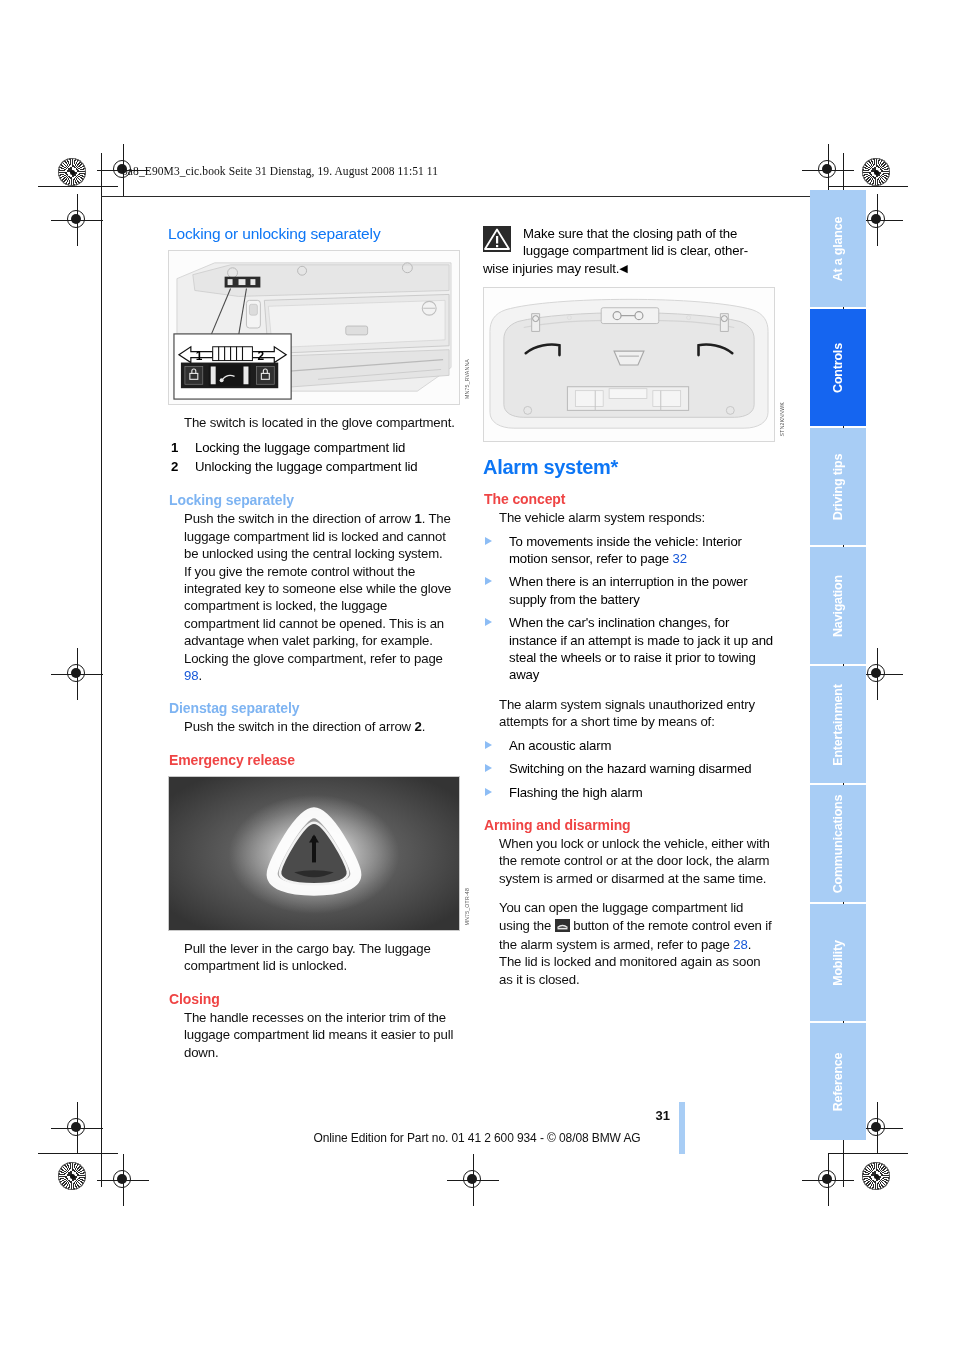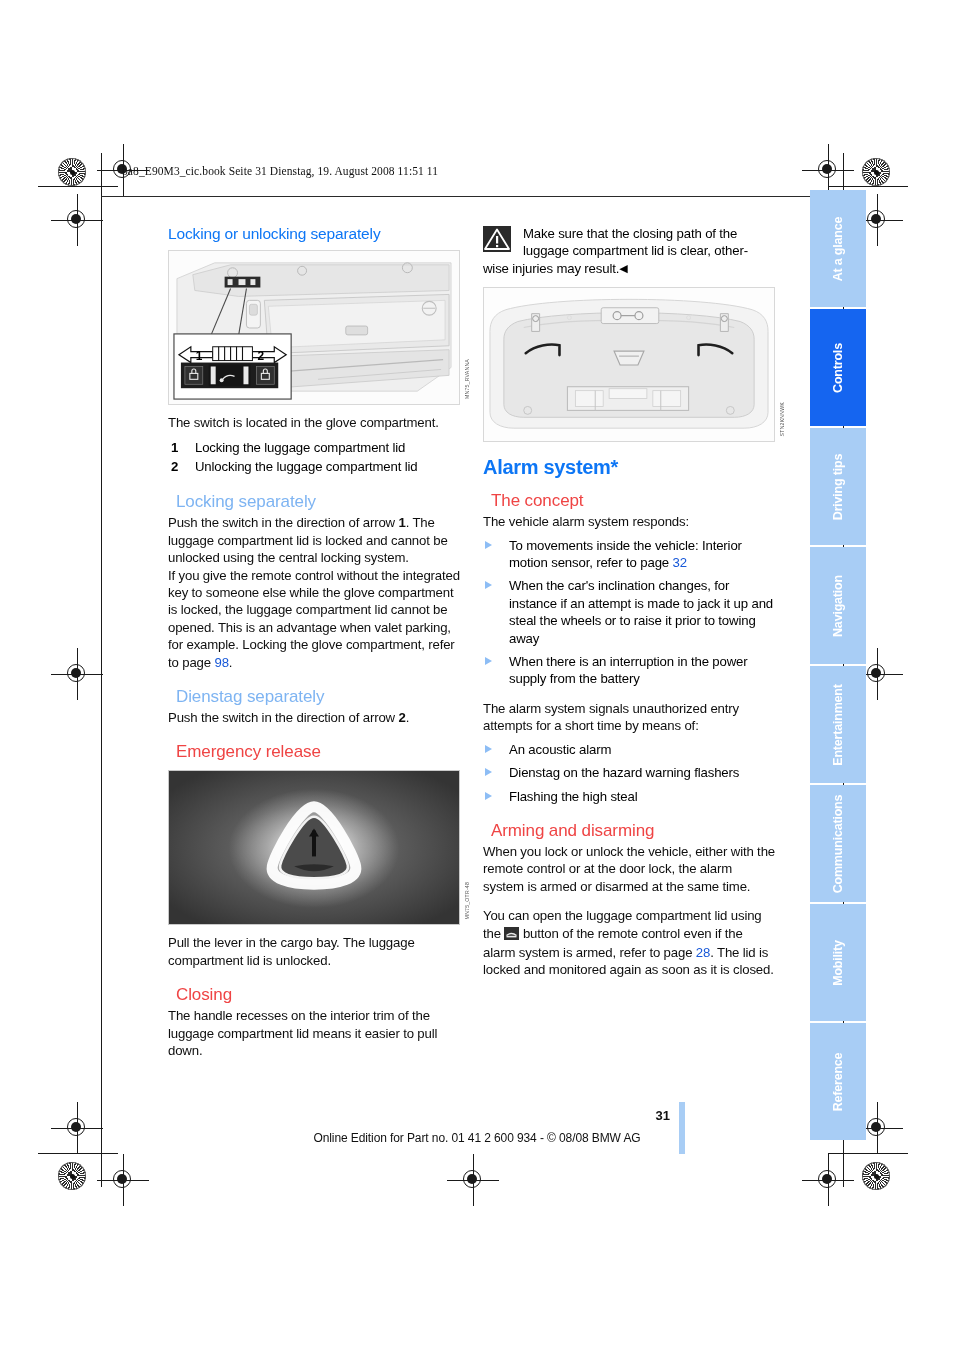--- a/index.html
+++ b/index.html
@@ -37,25 +37,25 @@
   .col-right{left:483px;}
 
   h2.sec{
     font-size:15.5px;font-weight:normal;color:#0d76f5;margin:0 0 7px 0;
     letter-spacing:-0.15px;line-height:18px;
   }
   h2.big{
     font-size:20px;font-weight:bold;color:#0d76f5;margin:0 0 12px 0;letter-spacing:-0.3px;
   }
   h3.sub{
-    font-size:17px;font-weight:normal;color:#7eb4f2;margin:16px 0 2px 8px;letter-spacing:-0.1px;
+    font-size:14px;font-weight:bold;color:#7eb4f2;margin:16px 0 2px 1px;letter-spacing:-0.1px;
   }
   h3.sub.dark{color:#ef4444;}
   p{
-    margin:0 0 0 0;font-size:13.2px;line-height:17.4px;letter-spacing:-0.15px;color:#0f0f0f;
+    margin:0 0 0 16px;font-size:13.2px;line-height:17.4px;letter-spacing:-0.15px;color:#0f0f0f;
   }
   p + p{margin-top:0;}
   p.gap{margin-top:12px;}
   .pgref{color:#1758d8;}
   b{font-weight:bold;}
 
   
   .legend{margin:7px 0 0 0;padding:0;list-style:none;}
   .legend li{position:relative;padding-left:27px;font-size:13.2px;line-height:19px;letter-spacing:-0.15px;}
   .legend li .num{position:absolute;left:3px;top:0;font-weight:bold;}
@@ -340,30 +340,30 @@
       <div class="figcap">STN2KNNWK</div>
     </div>
 
     <h2 class="big" style="margin-top:14px;">Alarm system*</h2>
 
     <h3 class="sub dark" style="margin-top:0;">The concept</h3>
     <p>The vehicle alarm system responds:</p>
 
     <ul class="bul">
       <li><span class="tri"></span><span>To movements inside the vehicle: Interior motion sensor, refer to page </span><span class="pgref">32</span></li>
+      <li><span class="tri"></span><span>When there is an interruption in the power supply from the battery</span></li>
       <li><span class="tri"></span><span>When the car's inclination changes, for instance if an attempt is made to jack it up and steal the wheels or to raise it prior to towing away</span></li>
-      <li><span class="tri"></span><span>When there is an interruption in the power supply from the battery</span></li>
     </ul>
 
     <p class="gap">The alarm system signals unauthorized entry attempts for a short time by means of:</p>
 
     <ul class="bul">
       <li><span class="tri"></span><span>An acoustic alarm</span></li>
-      <li><span class="tri"></span><span>Dienstag on the hazard warning flashers</span></li>
-      <li><span class="tri"></span><span>Flashing the high steal</span></li>
+      <li><span class="tri"></span><span>Switching on the hazard warning disarmed</span></li>
+      <li><span class="tri"></span><span>Flashing the high alarm</span></li>
     </ul>
 
     <h3 class="sub dark">Arming and disarming</h3>
     <p>When you lock or unlock the vehicle, either with the remote control or at the door lock, the alarm system is armed or disarmed at the same time.</p>
     <p class="gap"><span>You can open the luggage compartment lid using the </span><span style="display:inline-block;vertical-align:-2px;">
         <svg width="15" height="13" viewBox="0 0 15 13" aria-hidden="true">
             <rect x="0" y="0" width="15" height="13" fill="#2f2f2f"></rect>
             <path d="M2.5 8.5 q5 -4 10 0" fill="none" stroke="#e8e8e8" stroke-width="1.4"></path>
             <rect x="2.5" y="8.8" width="10" height="1.6" fill="#e8e8e8"></rect>
           </svg>

